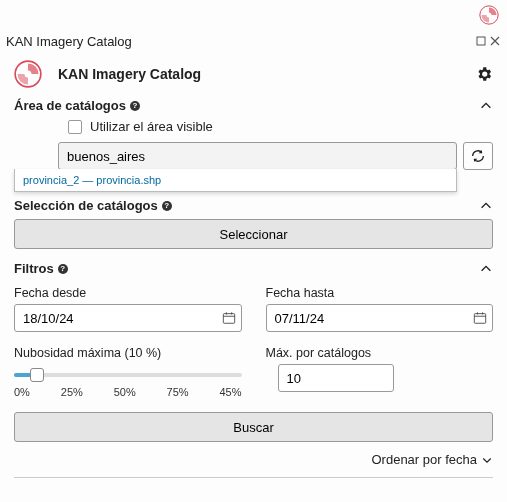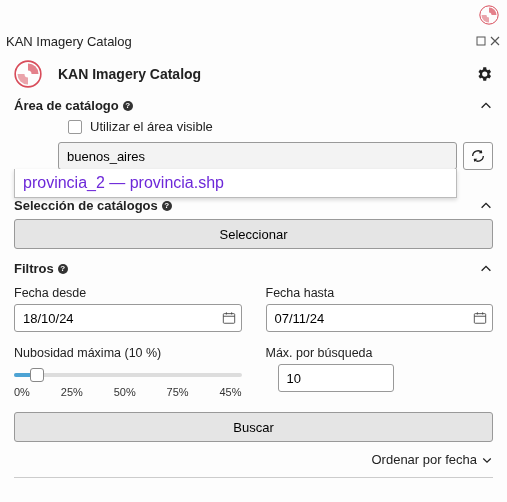--- a/index.html
+++ b/index.html
@@ -52,21 +52,21 @@
   .search-row { display: flex; gap: 6px; align-items: center; margin-top: 8px; position: relative; padding-left: 44px; }
   .search-row .text-input { flex: 1; background: #f3f3f3; }
   .refresh-btn {
     width: 30px; height: 28px; border: 1px solid #999; border-radius: 3px;
     display: flex; align-items: center; justify-content: center; cursor: pointer; background: #fdfdfd;
   }
 
   .suggestion {
     position: absolute; top: 27px; left: 0; right: 36px;
     background: #fff; border: 1px solid #bbb; border-top: none;
-    padding: 5px 8px; font-size: 16px; color: #6d28d9; z-index: 5;
+    padding: 5px 8px; font-size: 11px; color: #0369a1; z-index: 5;
     box-shadow: 0 2px 4px rgba(0,0,0,0.15);
   }
 
   .wide-button {
     width: 100%; height: 30px; border: 1px solid #999; border-radius: 3px;
     background: #e5e5e5; cursor: pointer; font-size: 13px;
     display: flex; align-items: center; justify-content: center;
   }
 
   .filters-grid { display: flex; gap: 24px; }
@@ -141,21 +141,21 @@
       </svg>
       <span class="panel-title">KAN Imagery Catalog</span>
     </div>
     <svg class="gear" viewBox="0 0 24 24">
       <path fill="#222" d="M19.4 13a7.5 7.5 0 0 0 0-2l2-1.6-2-3.4-2.4.9a7.5 7.5 0 0 0-1.7-1L15 3h-4l-.3 2.9a7.5 7.5 0 0 0-1.7 1l-2.4-.9-2 3.4L6.6 11a7.5 7.5 0 0 0 0 2l-2 1.6 2 3.4 2.4-.9c.5.4 1.1.7 1.7 1L11 21h4l.3-2.9c.6-.3 1.2-.6 1.7-1l2.4.9 2-3.4L19.4 13zM13 15.5A3.5 3.5 0 1 1 16.5 12 3.5 3.5 0 0 1 13 15.5z"></path>
     </svg>
   </div>
 
   <div class="section-head">
     <span class="section-title">
-      <span>Área de catálogo</span>
+      <span>Área de catálogos</span>
       <span class="help-dot">?</span>
     </span>
     <svg class="chevron" viewBox="0 0 16 16">
         <path d="M3 10 L8 5 L13 10" fill="none" stroke="#222" stroke-width="1.6"></path>
       </svg>
   </div>
 
   <div class="row" style="margin:6px 0 0 6px;padding-left:48px;">
     <div class="checkbox"></div>
     <span class="label">Utilizar el área visible</span>
@@ -225,21 +225,21 @@
     <div class="filters-col">
       <span class="field-label">Fecha hasta</span>
       <div class="date-wrap">
         <input class="text-input" value="07/11/24" style="">
         <svg class="cal-icon" width="14" height="14" viewBox="0 0 16 16">
           <rect x="1.5" y="3" width="13" height="11" rx="1" fill="none" stroke="#444"></rect>
           <path d="M1.5 6 H14.5 M5 1.5 V4 M11 1.5 V4" stroke="#444"></path>
         </svg>
       </div>
 
-      <span class="field-label" style="margin-top:10px;">Máx. por búsqueda</span>
+      <span class="field-label" style="margin-top:10px;">Máx. por catálogos</span>
       <input class="text-input" style="width: 116px; margin-left: 12px;" value="10">
     </div>
   </div>
 
   <button class="wide-button" style="margin-top:14px;">Buscar</button>
 
   <div class="order-row">
     <span>Ordenar por fecha</span>
     <svg width="12" height="12" viewBox="0 0 16 16">
         <path d="M3 6 L8 11 L13 6" fill="none" stroke="#222" stroke-width="1.6"></path>

